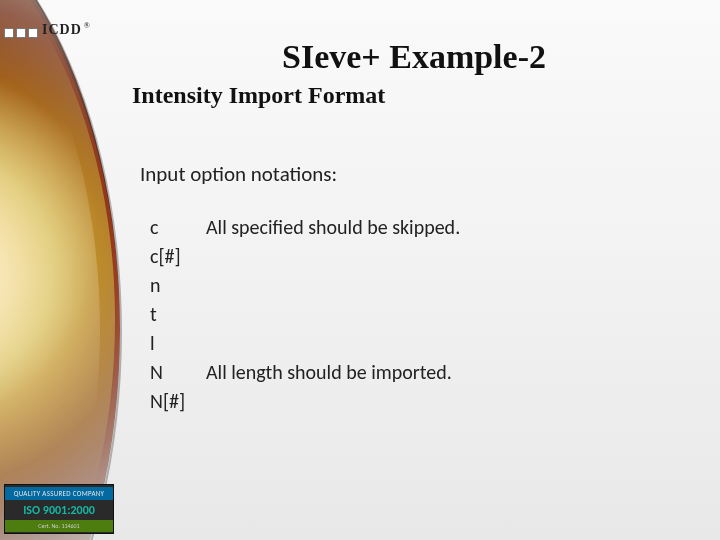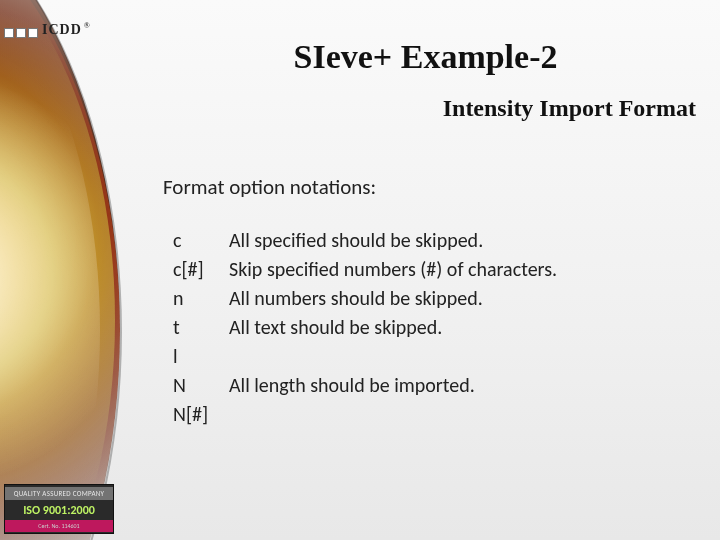--- a/index.html
+++ b/index.html
@@ -11,26 +11,26 @@
   .arc2 { width: 500px; height: 860px; left: -380px; top: -100px; background: radial-gradient(circle at 62% 42%, rgba(255,40,0,0.85) 0%, rgba(200,30,0,0.6) 25%, rgba(0,0,0,0) 55%); mix-blend-mode: screen; }
   .arc3 { width: 480px; height: 820px; left: -365px; top: -90px; background: radial-gradient(circle at 64% 44%, rgba(255,210,60,0.9) 0%, rgba(180,230,60,0.7) 20%, rgba(0,0,0,0) 48%); mix-blend-mode: screen; }
   .arc4 { width: 460px; height: 820px; left: -360px; top: -80px; background: radial-gradient(circle at 64% 44%, rgba(255,255,255,0.92) 0%, rgba(255,255,255,0) 38%); }
   .arc5 { width: 520px; height: 900px; left: -398px; top: -118px; border: 2px solid rgba(60,60,60,0.35); background: transparent; }
   .logo { position: absolute; left: 4px; top: 4px; display: flex; align-items: flex-end; gap: 4px; margin-top: 17px; }
   .logo .boxes { display: grid; grid-template-columns: repeat(3, 10px); gap: 2px; }
   .logo .boxes span { width: 10px; height: 10px; border: 1px solid #777; display: block; background: #fff; }
   .logo .text { font-family: "Times New Roman", serif; font-weight: bold; font-size: 14px; letter-spacing: 1px; color: #222; }
   .logo .reg { font-size: 8px; vertical-align: super; color: #444; margin-left: 2px; }
   .badge { position: absolute; left: 4px; bottom: 6px; width: 110px; height: 50px; background: #2a2a2a; border: 1px solid #111; display: flex; flex-direction: column; align-items: center; justify-content: center; color: #ddd; }
-  .badge .top { font-size: 7px; letter-spacing: 0.3px; color: #e6e6e6; background:#737373; width:100%; text-align:center; padding:2px 0; }
-  .badge .mid { font-size: 12px; font-weight: bold; color: #bef264; padding:3px 0; }
-  .badge .cert { font-size: 6px; background:#be185d; width:100%; text-align:center; padding:2px 0; color:#ccc; }
-  .content { position: absolute; left: 155px; top: 38px; right: 24px; }
+  .badge .top { font-size: 7px; letter-spacing: 0.3px; color: #e6e6e6; background:#0369a1; width:100%; text-align:center; padding:2px 0; }
+  .badge .mid { font-size: 12px; font-weight: bold; color: #14b8a6; padding:3px 0; }
+  .badge .cert { font-size: 6px; background:#4d7c0f; width:100%; text-align:center; padding:2px 0; color:#ccc; }
+  .content { position: absolute; left: 132px; top: 38px; right: 24px; }
   .title { font-family: "Times New Roman", Georgia, serif; font-size: 34px; font-weight: bold; text-align: center; color: #111; }
-  .subtitle { font-family: "Times New Roman", Georgia, serif; font-size: 24px; font-weight: bold; text-align: right; color: #111; margin-top: 19px; }
+  .subtitle { font-family: "Times New Roman", Georgia, serif; font-size: 24px; font-weight: bold; text-align: left; color: #111; margin-top: 6px; }
   .lead { font-size: 21px; color: #222; margin-top: 52px; margin-left: 8px; }
   .opts { margin-top: 26px; margin-left: 18px; }
   .row { display: flex; align-items: baseline; font-size: 20px; color: #222; line-height: 1.45; }
   .key { width: 56px; flex: 0 0 56px; font-weight: 400; }
   .desc { flex: 1; }
 </style>
 </head>
 <body>
 <div class="slide">
 
@@ -53,37 +53,34 @@
 
   <div class="badge">
     <div class="top">QUALITY ASSURED COMPANY</div>
     <div class="mid">ISO 9001:2000</div>
     <div class="cert">Cert. No. 114601</div>
   </div>
 
   <div class="content">
     <div class="title">SIeve+ Example-2</div>
     <div class="subtitle">Intensity Import Format</div>
-    <div class="lead">Format option notations:</div>
+    <div class="lead">Input option notations:</div>
     <div class="opts">
       <div class="row">
         <span class="key">c</span>
         <span class="desc">All specified should be skipped.</span>
       </div>
       <div class="row">
         <span class="key">c[#]</span>
-        <span class="desc">Skip specified numbers (#) of characters.</span>
       </div>
       <div class="row">
         <span class="key">n</span>
-        <span class="desc">All numbers should be skipped.</span>
       </div>
       <div class="row">
         <span class="key">t</span>
-        <span class="desc">All text should be skipped.</span>
       </div>
       <div class="row">
         <span class="key">l</span>
       </div>
       <div class="row">
         <span class="key">N</span>
         <span class="desc">All length should be imported.</span>
       </div>
       <div class="row">
         <span class="key">N[#]</span>

